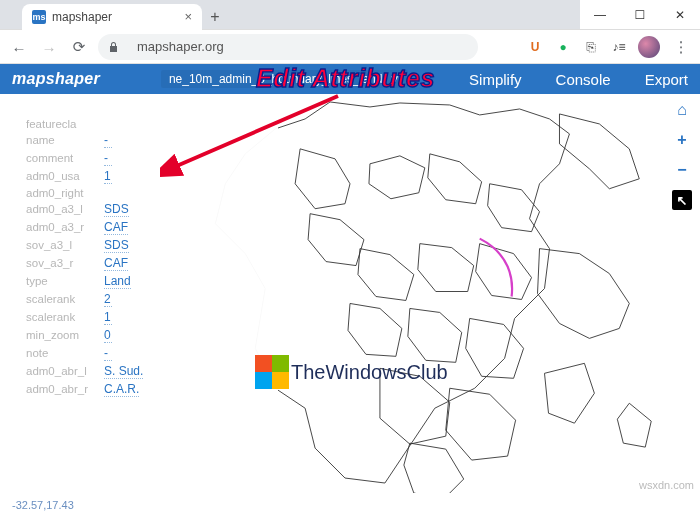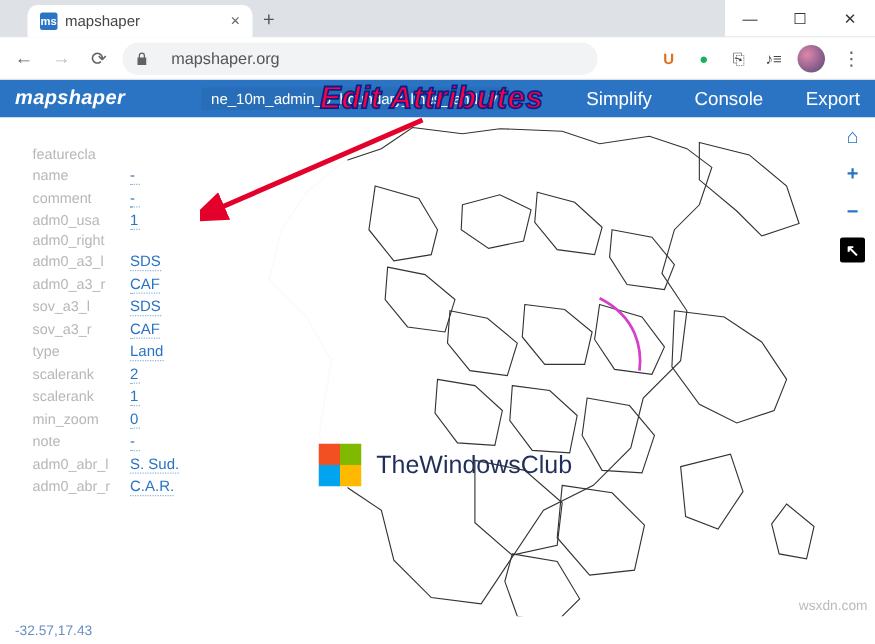--- a/index.html
+++ b/index.html
@@ -42,21 +42,21 @@
   .attr-key { width: 78px; flex-shrink: 0; font-size: 11.5px; color: #b7b7b7; }
   .attr-val { color: #2a74c3; border-bottom: 1px dotted #94b9de; min-width: 8px; font-size: 12px; }
   .attr-val.editing { color: #333; border-bottom-color: #888; }
   .caret { display: inline-block; width: 1px; height: 12px; background: #333; vertical-align: -2px; margin-left: 1px; }
 
   
   .annot-title { position: absolute; top: 64px; left: 256px; font-size: 25px; font-weight: 800; color: #ff003c; -webkit-text-stroke: 1.4px #0b1e8a; letter-spacing: 0.5px; pointer-events: none; font-style: italic; }
   .annot-arrow { position: absolute; top: 90px; left: 160px; width: 200px; height: 90px; pointer-events: none; }
 
   
-  .watermark { position: absolute; top: 355px; left: 255px; display: flex; align-items: center; gap: 12px; pointer-events: none; }
+  .watermark { position: absolute; top: 355px; left: 255px; display: flex; align-items: center; gap: 2px; pointer-events: none; }
   .wm-sq { width: 34px; height: 34px; display: grid; grid-template: 1fr 1fr / 1fr 1fr; transform: rotate(0deg); }
   .wm-sq div { }
   .wm-txt { font-size: 20px; color: #1f2e5a; font-weight: 500; }
 
   .attribution { position: absolute; right: 6px; bottom: 24px; font-size: 11px; color: #bbb; }
   .statusbar { position: absolute; left: 12px; bottom: 4px; font-size: 11px; color: #6a8fc0; }
 </style>
 </head>
 <body>
 

